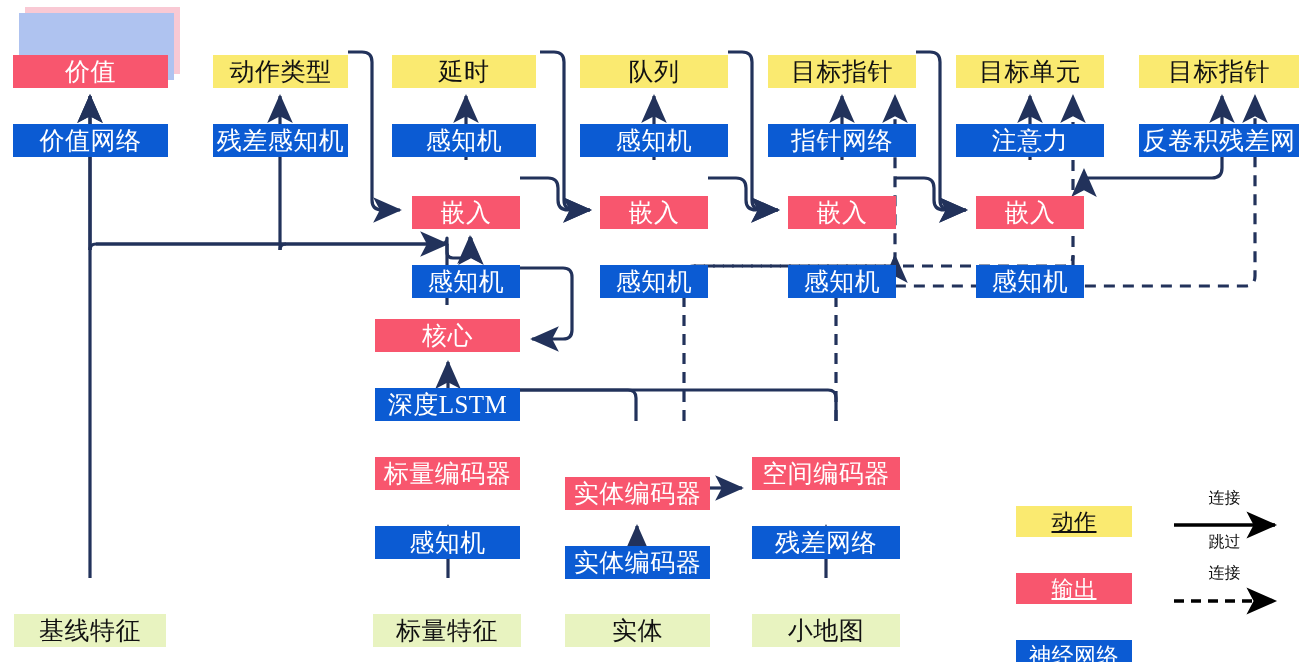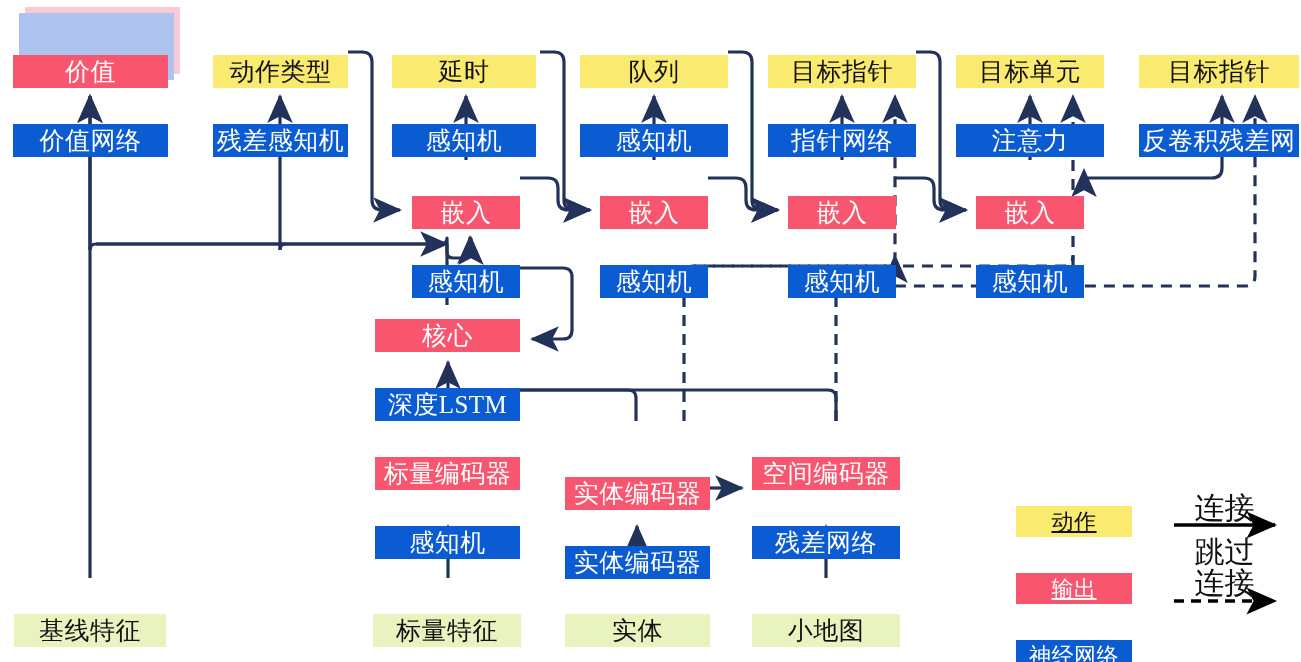--- a/index.html
+++ b/index.html
@@ -11,21 +11,21 @@
         font-size:25px;line-height:1.32;letter-spacing:.5px;margin-top:36px;}
   .c-out{background:#F8566E;color:#ffffff;}
   .c-act{background:#FAEA70;color:#111111;}
   .c-net{background:#0B5BD3;color:#ffffff;}
   .c-in {background:#E8F3C0;color:#111111;}
   .shadow1,.shadow2{position:absolute;}
   .shadow1{background:#F9C9D4;}
   .shadow2{background:#AFC3F0;}
   #legend{position:absolute;left:1016px;top:470px;width:116px;}
   #legend .cell{font-size:22px;line-height:1.42;text-decoration:underline;}
-  .leg-txt{position:absolute;font-size:30px;color:#111;white-space:nowrap;text-align:center;}
+  .leg-txt{position:absolute;font-size:16px;color:#111;white-space:nowrap;text-align:center;}
 </style>
 </head>
 <body>
 
 <div id="stage">
 
   <svg id="wires" viewBox="0 0 1301 662">
     <defs>
       <marker id="ah" markerWidth="11" markerHeight="11" refX="8.4" refY="4" orient="auto">
         <path d="M0,0 L9,4 L0,8 L2.1,4 Z" fill="#22325B"></path>

